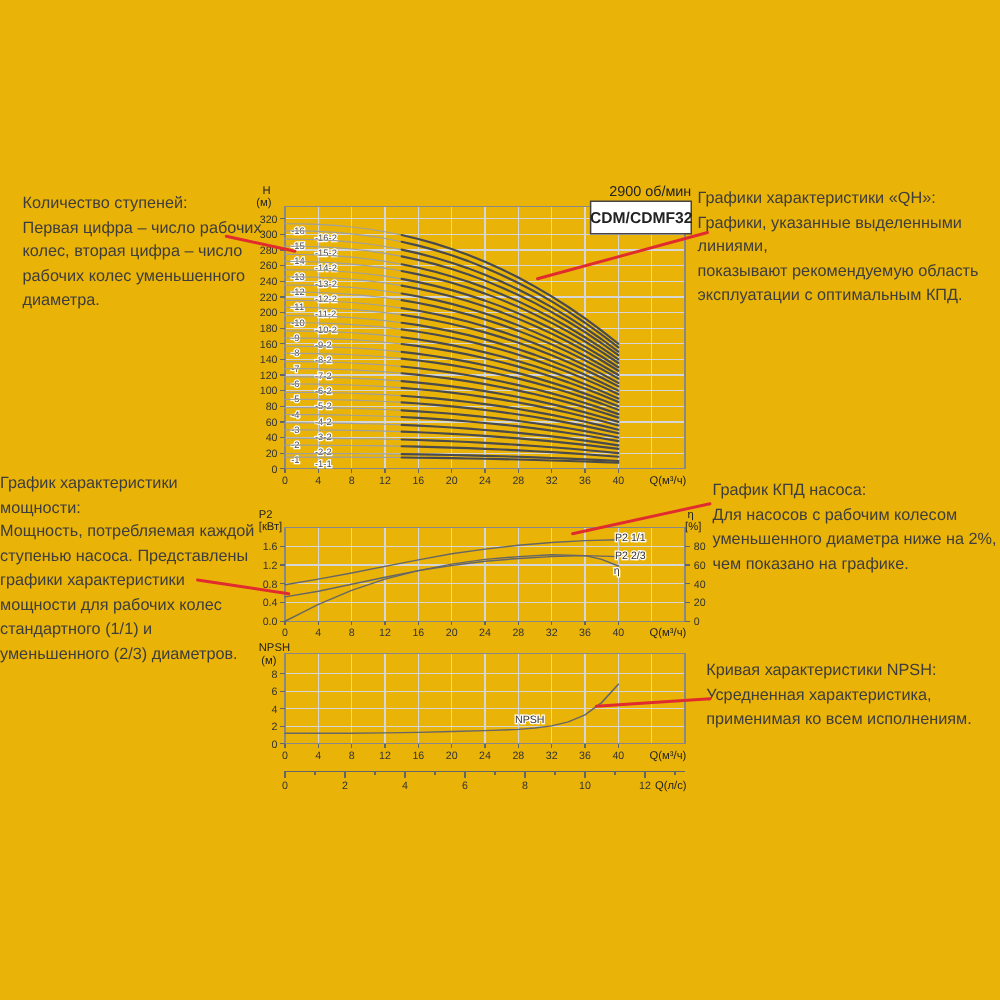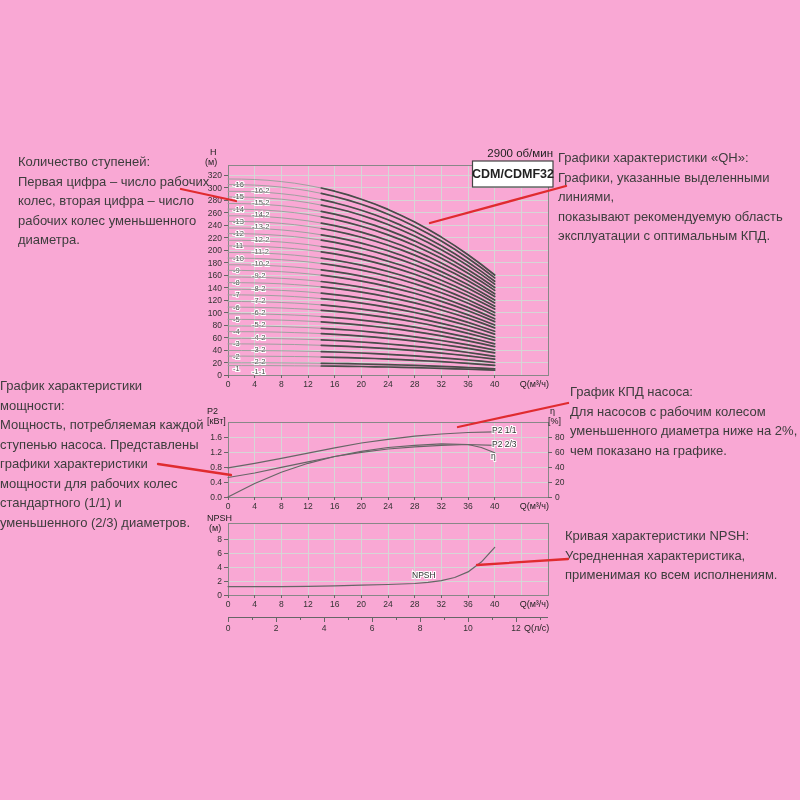--- a/index.html
+++ b/index.html
@@ -1,16 +1,16 @@
 <!DOCTYPE html>
 <html><head>
 <meta charset="utf-8">
 <style>
   html,body{margin:0;padding:0;background:#fff;}
-  .page{position:relative;width:800px;height:800px;background:#f9a8d4;overflow:hidden;
+  .page{position:relative;width:800px;height:800px;background:#eab308;overflow:hidden;
         font-family:"Liberation Sans","DejaVu Sans",sans-serif;}
   .ann{position:absolute;font-size:13px;line-height:19.5px;color:#3d3d3d;white-space:pre-line;}
   .ann-lt{left:18px;top:152px;width:200px;}
   .ann-lm{left:0;top:376px;width:208px;}
   .ann-rt{left:558px;top:148px;width:244px;}
   .ann-rm{left:570px;top:382px;width:232px;}
   .ann-rb{left:565px;top:526px;width:238px;}
   svg{position:absolute;overflow:visible;}
   #chart-qh{left:200px;top:140px;}
   #chart-power{left:200px;top:400px;}

